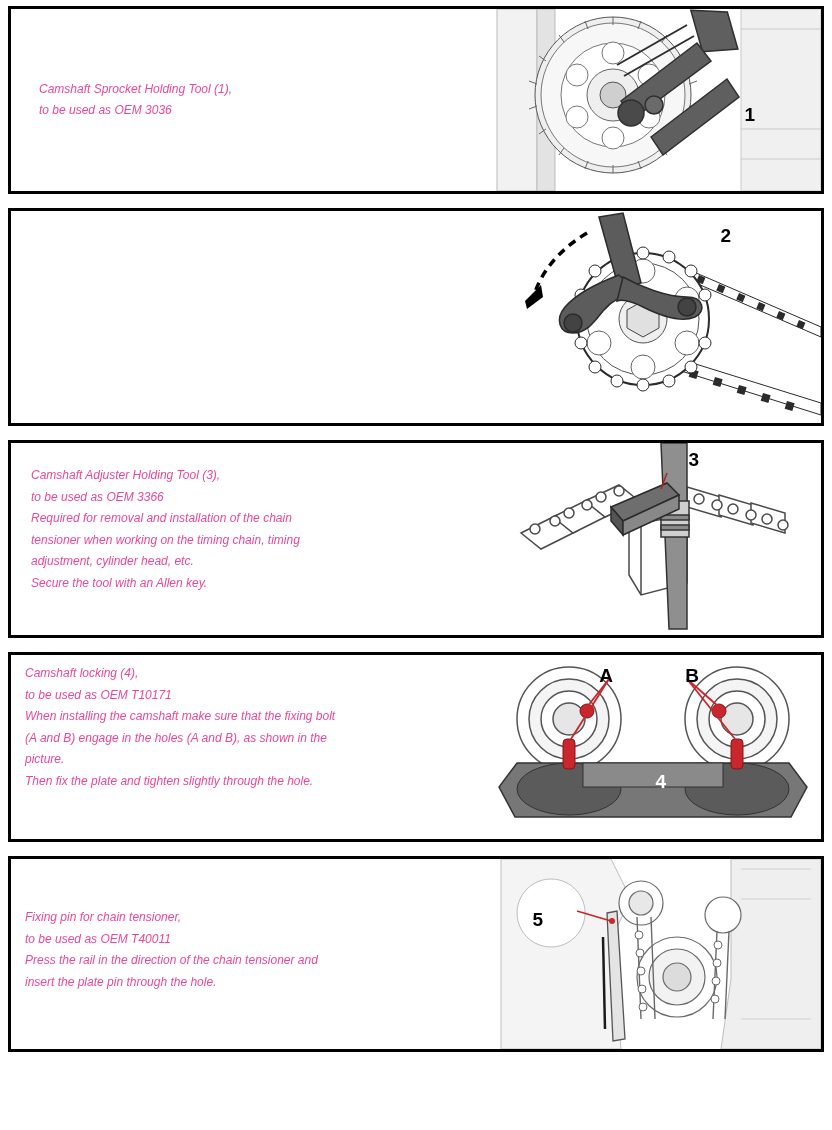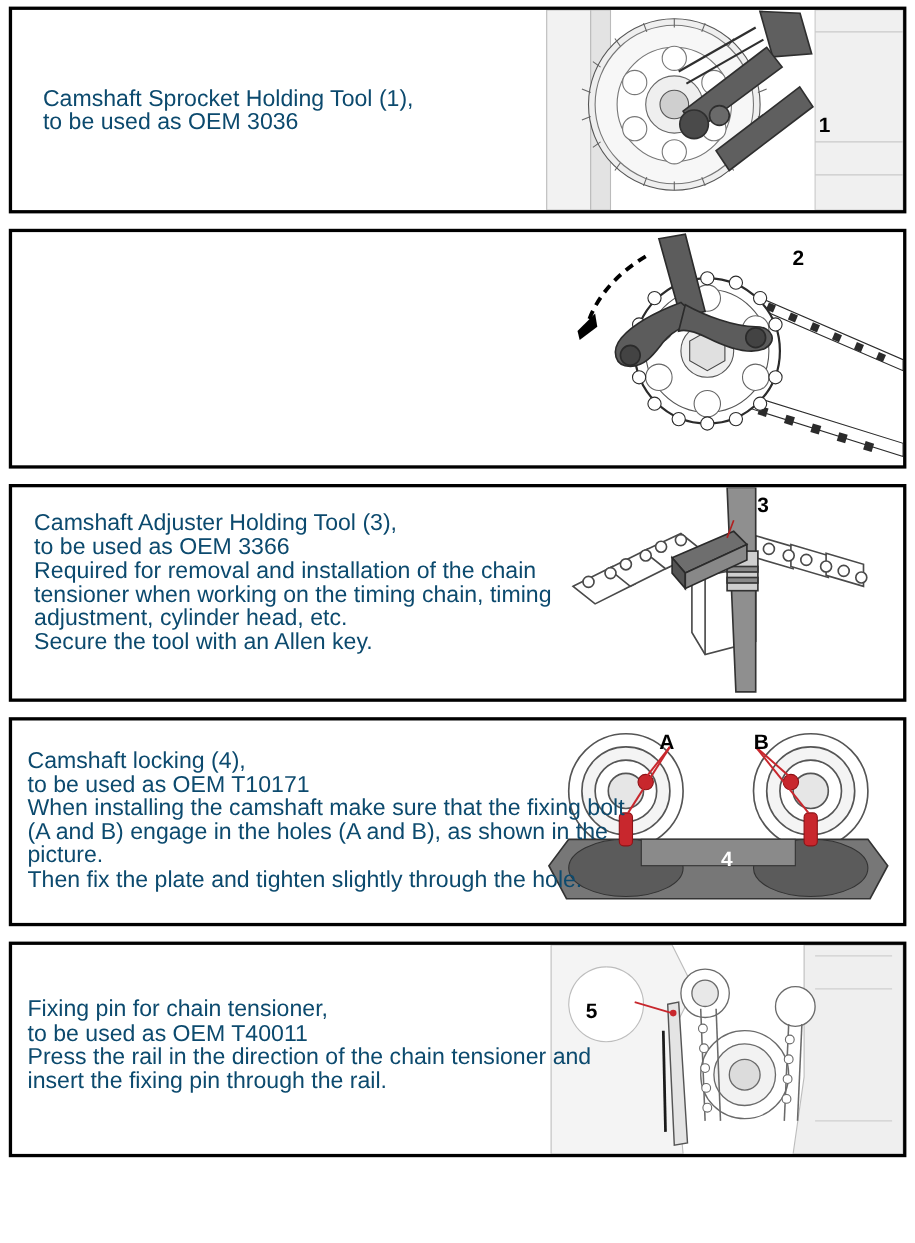--- a/index.html
+++ b/index.html
@@ -27,44 +27,45 @@
     border: 3px solid #000000;
     background: #ffffff;
     margin-bottom: 14px;
     overflow: hidden;
     display: flex;
     align-items: center;
   }
   .panel-text {
     position: relative;
     z-index: 3;
-    font-size: 21px;
+    font-size: 12px;
     line-height: 21.5px;
     white-space: pre-line;
-    color: #0c4a6e;
+    color: #ec4899;
+    font-style: italic;
   }
   .art {
     position: absolute;
     top: 0;
     right: 0;
     bottom: 0;
     width: 330px;
     z-index: 1;
   }
   .art svg { display: block; width: 100%; height: 100%; }
 
   
   #panel-1 { height: 188px; }
   #panel-1 .panel-text { padding-left: 28px; }
   #panel-2 { height: 218px; }
   #panel-2 .panel-text { padding-left: 30px; }
   #panel-3 { height: 198px; }
   #panel-3 .panel-text { padding-left: 20px; align-self: flex-start; padding-top: 22px; }
   #panel-4 { height: 190px; }
-  #panel-4 .panel-text { padding-left: 14px; align-self: flex-start; padding-top: 26px; }
+  #panel-4 .panel-text { padding-left: 14px; align-self: flex-start; padding-top: 8px; }
   #panel-5 { height: 196px; }
   #panel-5 .panel-text { padding-left: 14px; align-self: flex-start; padding-top: 48px; }
 
   .callout {
     position: absolute;
     z-index: 4;
     font-size: 19px;
     font-weight: bold;
     color: #000;
     font-family: "Liberation Sans", sans-serif;
@@ -305,21 +306,21 @@
     </div>
     <div class="callout" style="right:208px; top:10px;">A</div>
     <div class="callout" style="right:122px; top:10px;">B</div>
     <div class="callout" style="right:155px; top:116px; color:#fff;">4</div>
   </div>
 
   <div class="panel" id="panel-5">
     <div class="panel-text">Fixing pin for chain tensioner,
 to be used as OEM T40011
 Press the rail in the direction of the chain tensioner and
-insert the fixing pin through the rail.</div>
+insert the plate pin through the hole.</div>
     <div class="art">
       <svg viewBox="0 0 330 190" preserveAspectRatio="xMidYMid meet">
 
         <g stroke="#bdbdbd" fill="#f4f4f4" stroke-width="1">
           <path d="M10 0 L120 0 L140 40 L120 80 L130 190 L10 190 Z"></path>
           <path d="M240 0 L330 0 L330 190 L230 190 L240 120 Z" fill="#efefef"></path>
           <path d="M60 20 a34 34 0 1 0 0.1 0" fill="#ffffff"></path>
           <path d="M250 10 h70 M250 40 h70 M250 160 h70" stroke="#cfcfcf"></path>
         </g>
 

